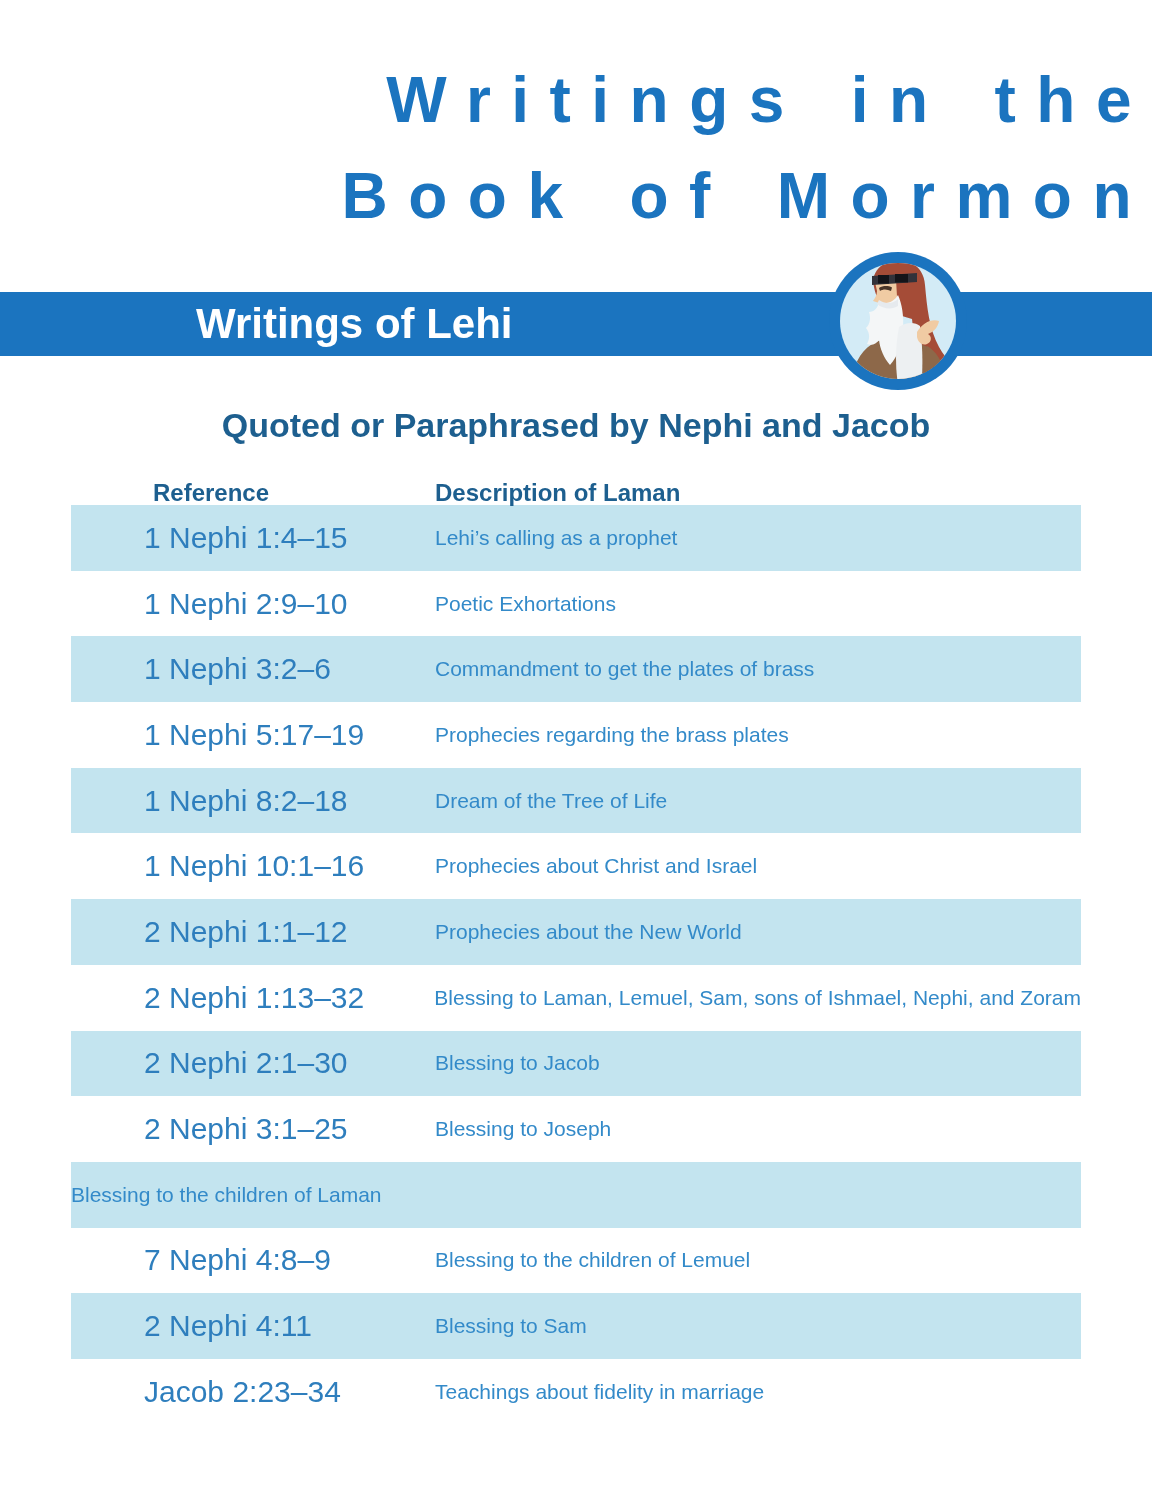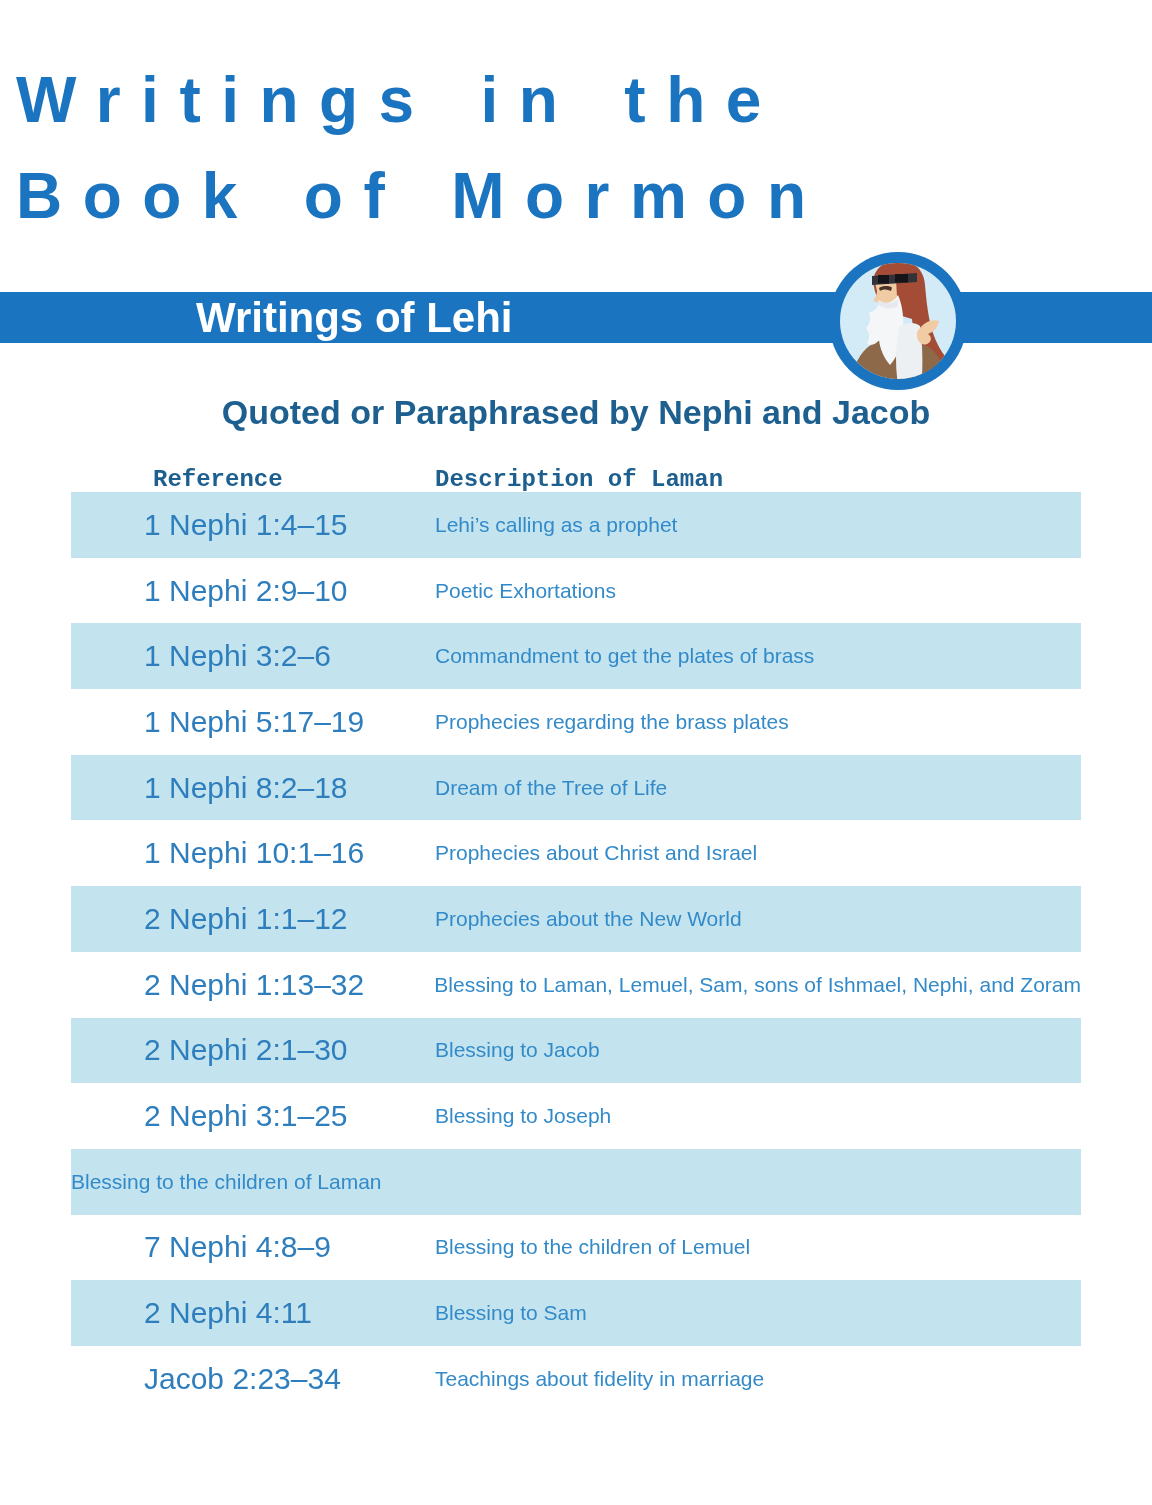--- a/index.html
+++ b/index.html
@@ -19,32 +19,32 @@
   }
   *{margin:0;padding:0;box-sizing:border-box;}
   html,body{background:#ffffff;}
   body{
     width:1152px;height:1505px;
     position:relative;overflow:hidden;
     font-family:"Liberation Sans","DejaVu Sans",sans-serif;
   }
   .title{
     padding-top:52px;
-    text-align:left;
+    text-align:right;
     color:var(--accent);
     font-size:64px;
     font-weight:700;
     letter-spacing:0.32em;
     word-spacing:0.12em;
     line-height:96px;
     padding-left:16px;
   }
   .banner{
     margin-top:48px;
-    height:51px;
+    height:64px;
     background:var(--accent);
     position:relative;
     display:flex;
     align-items:center;
   }
   .banner-label{
     color:#ffffff;
     font-size:42px;
     font-weight:700;
     margin-left:196px;
@@ -67,21 +67,20 @@
     width:1010px;
     margin:34px auto 0;
   }
   .thead{
     display:flex;
     color:var(--heading);
     font-size:24px;
     font-weight:700;
     height:26px;
     align-items:flex-start;
-    font-family:Liberation Mono, monospace;
   }
   .th-ref{
     padding-left:82px;
     width:364px;
   }
   .th-desc{flex:1;}
   .row{
     display:flex;
     align-items:center;
     height:65.7px;

